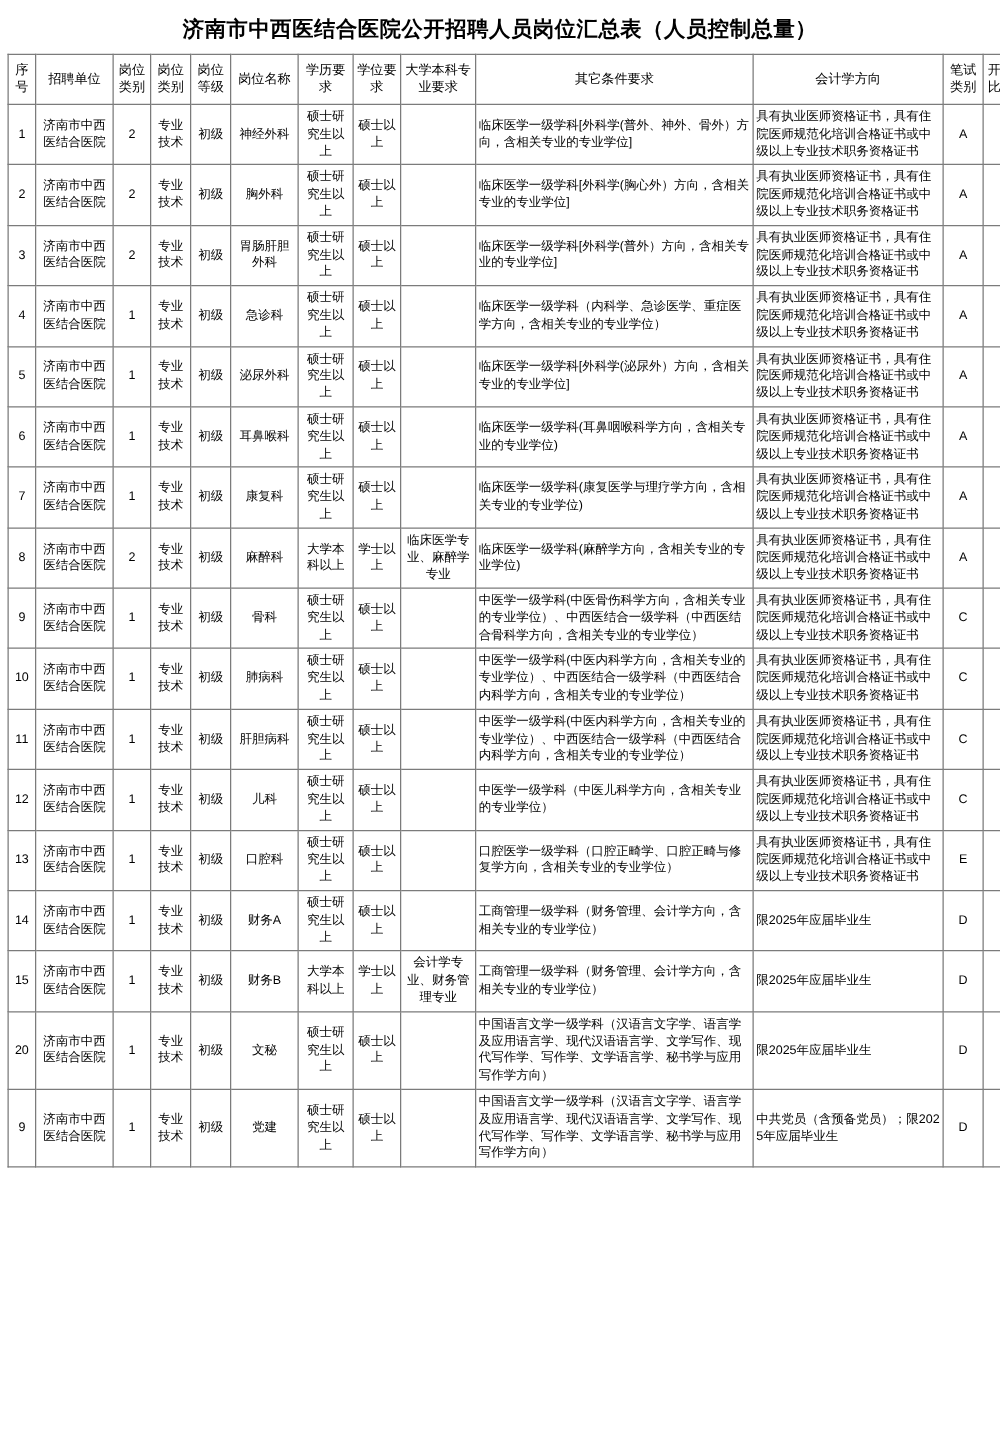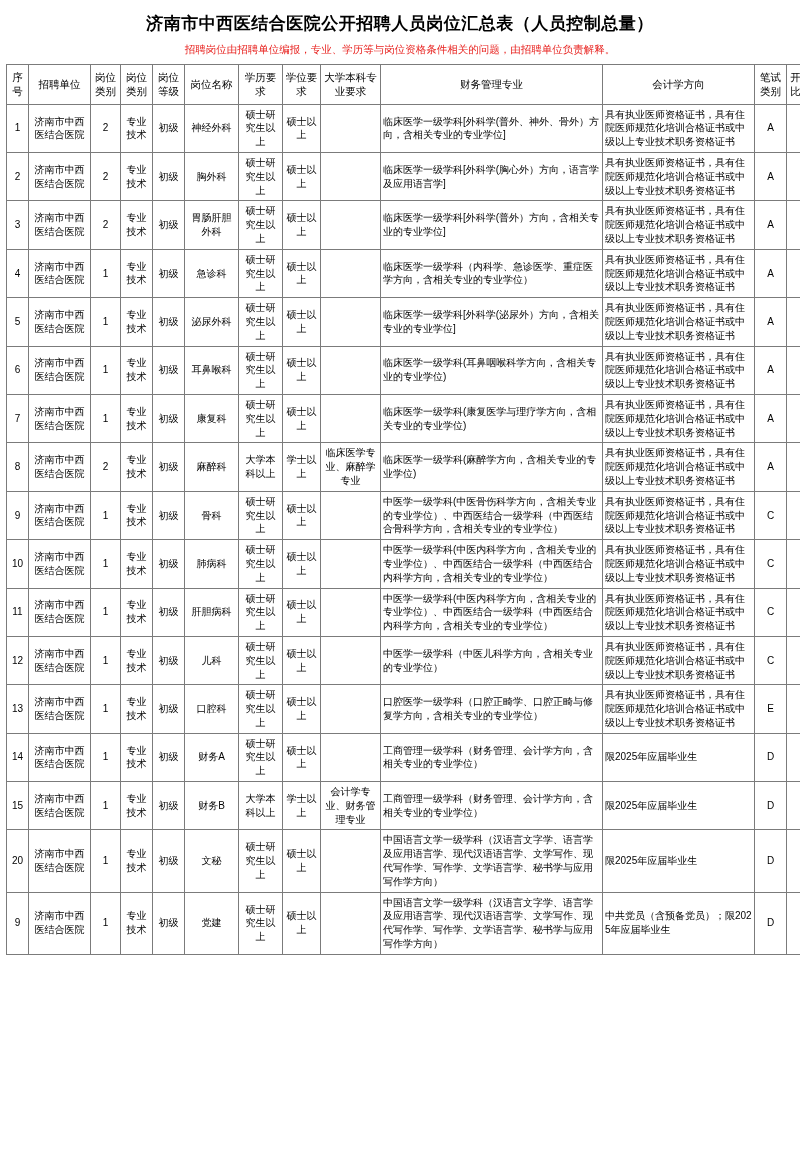--- a/index.html
+++ b/index.html
@@ -70,21 +70,20 @@
   .col-last { width: 18px; }
   tbody tr { height: 48px; }
   .tall { line-height: 1.45; }
 </style>
 </head>
 <body>
 
 <div class="page">
 
   <div class="doc-title">济南市中西医结合医院公开招聘人员岗位汇总表（人员控制总量）</div>
-  <div class="doc-note">招聘岗位由招聘单位编报，专业、学历等与岗位资格条件相关的问题，由招聘单位负责解释。</div>
 
   <table class="main">
     <colgroup>
       <col class="col-idx">
         <col class="col-unit">
         <col class="col-num">
         <col class="col-type">
       <col class="col-level">
         <col class="col-post">
         <col class="col-edu">
@@ -99,21 +98,21 @@
       <tr>
         <th>序号</th>
         <th>招聘单位</th>
         <th>岗位类别</th>
         <th>岗位类别</th>
         <th>岗位等级</th>
         <th>岗位名称</th>
         <th>学历要求</th>
         <th>学位要求</th>
         <th>大学本科专业要求</th>
-        <th>财务管理专业</th>
+        <th>其它条件要求</th>
         <th>会计学方向</th>
         <th>笔试类别</th>
         <th>开比</th>
       </tr>
     </thead>
     <tbody id="table-body">
         <tr>
           <td class="c">1</td>
           <td class="c">济南市中西医结合医院</td>
           <td class="c">2</td>
@@ -131,21 +130,21 @@
         <tr>
           <td class="c">2</td>
           <td class="c">济南市中西医结合医院</td>
           <td class="c">2</td>
           <td class="c">专业技术</td>
           <td class="c">初级</td>
           <td class="c">胸外科</td>
           <td class="c">硕士研究生以上</td>
           <td class="c">硕士以上</td>
           <td class="c"></td>
-          <td class="l tall">临床医学一级学科[外科学(胸心外）方向，语言学及应用语言学]</td>
+          <td class="l tall">临床医学一级学科[外科学(胸心外）方向，含相关专业的专业学位]</td>
           <td class="l tall">具有执业医师资格证书，具有住院医师规范化培训合格证书或中级以上专业技术职务资格证书</td>
           <td class="c">A</td>
           <td class="c"></td>
         </tr>
         <tr>
           <td class="c">3</td>
           <td class="c">济南市中西医结合医院</td>
           <td class="c">2</td>
           <td class="c">专业技术</td>
           <td class="c">初级</td>

